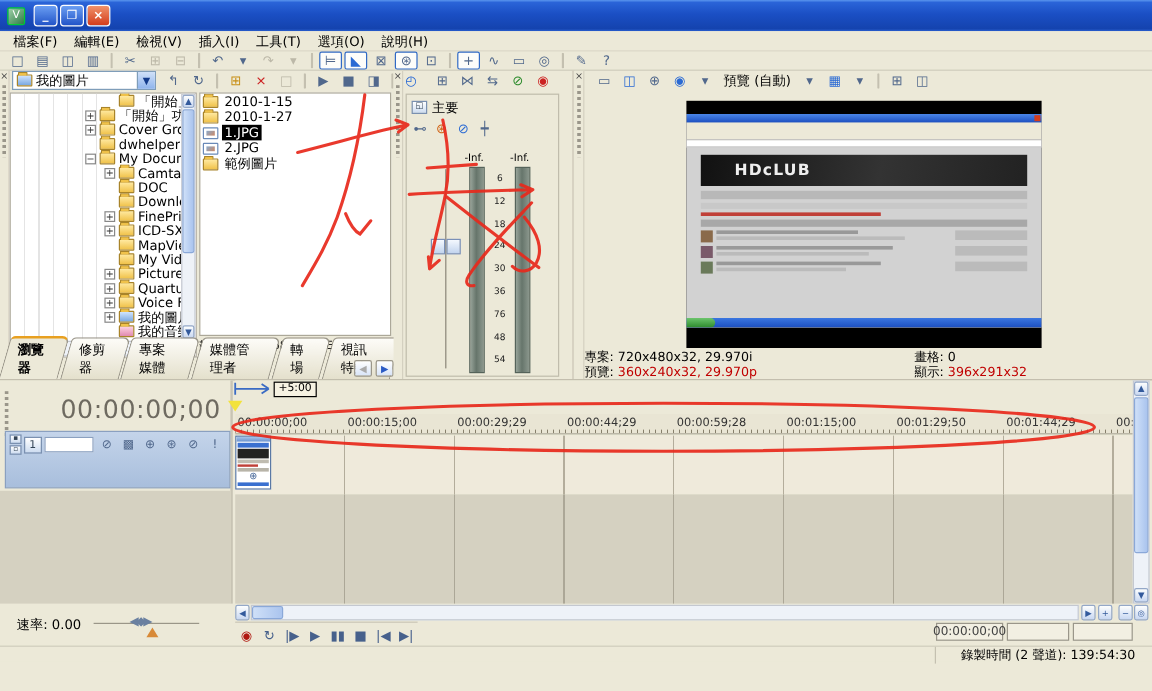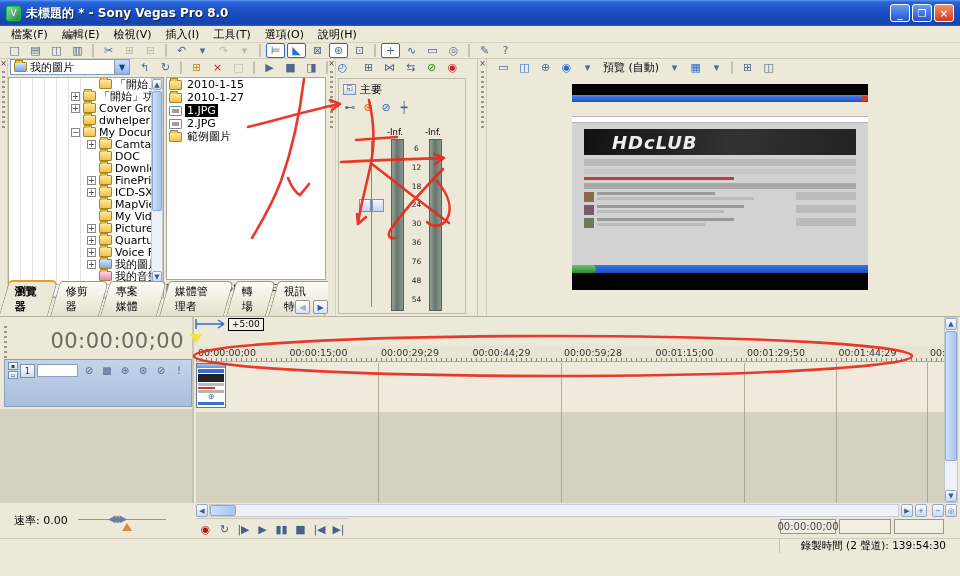--- a/index.html
+++ b/index.html
@@ -80,21 +80,20 @@
   .xpsb{background:#eef2f8;border:1px solid #c4c8d0}
   .xpsb-btn{background:linear-gradient(180deg,#fdfefe,#c9d8f2);border:1px solid #94a8c8;border-radius:2px;color:#335a9c;font-size:7px;display:flex;align-items:center;justify-content:center}
   .xpsb-thumb{background:linear-gradient(90deg,#cfe0f8,#aac4ee);border:1px solid #8aa8d8;border-radius:2px}
   svg.overlay{position:absolute;left:0;top:0;z-index:50;pointer-events:none}
 </style>
 </head>
 <body>
 
 <div class="abs titlebar">
   <span class="appico">V</span>
-  <span class="title-text">未標題的 * - Sony Vegas Pro 8.0</span>
   <span class="wbtn">_</span>
   <span class="wbtn">❐</span>
   <span class="wbtn close">×</span>
 </div>
 
 <div class="abs menubar">
   <span class="menu-item">檔案(F)</span>
     <span class="menu-item">編輯(E)</span>
     <span class="menu-item">檢視(V)</span>
     <span class="menu-item">插入(I)</span>
@@ -414,21 +413,21 @@
 
   <div class="abs" style="left:93px;top:25px;width:296px;height:206px;background:#000">
 
     <div class="abs" style="left:0;top:11px;width:296px;height:178px;background:#d2d2d2;overflow:hidden">
       <div style="height:7px;background:linear-gradient(180deg,#4a86e8,#1c4fc0);position:relative">
         <span style="position:absolute;right:1px;top:1px;width:5px;height:5px;background:#d33c1c"></span>
       </div>
       <div style="height:15px;background:#ece9d8;border-bottom:1px solid #bbb"></div>
       <div style="height:6px;background:#fff;border-bottom:1px solid #bbb"></div>
       <div style="margin:6px 12px 0;height:26px;background:linear-gradient(100deg,#111 0%,#333 55%,#222 100%);display:flex;align-items:center">
-        <span style="color:#eee;font-weight:bold;font-style:italic;font-size:18px;letter-spacing:1px;padding-left:28px">HDcLUB</span>
+        <span style="color:#eee;font-weight:bold;font-size:13px;letter-spacing:1px;padding-left:28px">HDcLUB</span>
       </div>
       <div style="margin:4px 12px 0;height:7px;background:#b8b8b8"></div>
       <div style="margin:3px 12px 0;height:5px;background:#c8c8c8"></div>
       <div style="margin:3px 12px 0;height:3px;width:150px;background:#c04038"></div>
       <div style="margin:3px 12px 0;height:6px;background:#a8a8a8"></div>
       <div style="margin:3px 12px 0;display:flex;gap:3px">
           <span style="width:10px;height:10px;background:#8a6a4a"></span>
           <span style="flex:1">
             <span style="display:block;height:3px;background:#999;margin-bottom:2px;width:60%"></span>
             <span style="display:block;height:3px;background:#bbb;width:80%"></span>
@@ -451,20 +450,28 @@
           </span>
           <span style="width:60px;height:8px;background:#bbb"></span>
         </div>
       <div style="position:absolute;left:0;bottom:0;width:100%;height:8px;background:linear-gradient(180deg,#3a76e0,#1c4fc0);display:flex">
           <span style="width:24px;height:100%;background:linear-gradient(180deg,#6cc46c,#2d8a2d);border-radius:0 4px 4px 0"></span>
         </div>
     </div>
   </div>
 
   <div class="abs" style="left:8px;top:233px;width:470px;font-size:10.5px;line-height:12px">
+    <div style="display:flex">
+      <span style="width:275px"><span>專案:</span> <span>720x480x32, 29.970i</span></span>
+      <span><span>畫格:</span> <span>0</span></span>
+    </div>
+    <div style="display:flex">
+      <span style="width:275px"><span>預覽:</span> <span style="color:#c00000">360x240x32, 29.970p</span></span>
+      <span><span>顯示:</span> <span style="color:#c00000">396x291x32</span></span>
+    </div>
   </div>
 </div>
 
 <div class="abs" style="left:0;top:316px;width:960px;height:222px;background:#ece9d8;border-top:1px solid #b8b4a4">
 
   <div class="abs" style="left:0;top:0;width:194px;height:186px;background:#ece9d8;border-right:2px solid #c8c4b4">
     <div class="grip-dots abs" style="left:4px;top:6px;height:40px"></div>
     <div class="abs bigtc" style="right:8px;top:12px">00:00:00;00</div>
 
     <div class="abs track-header" style="left:4px;top:42px;width:188px;height:48px">

